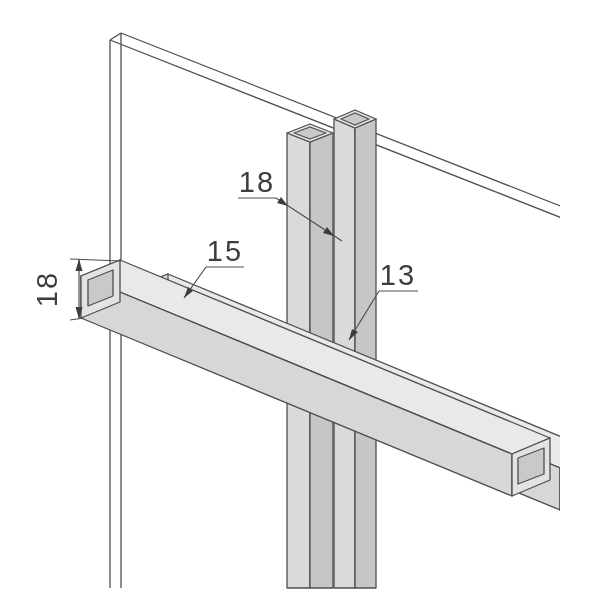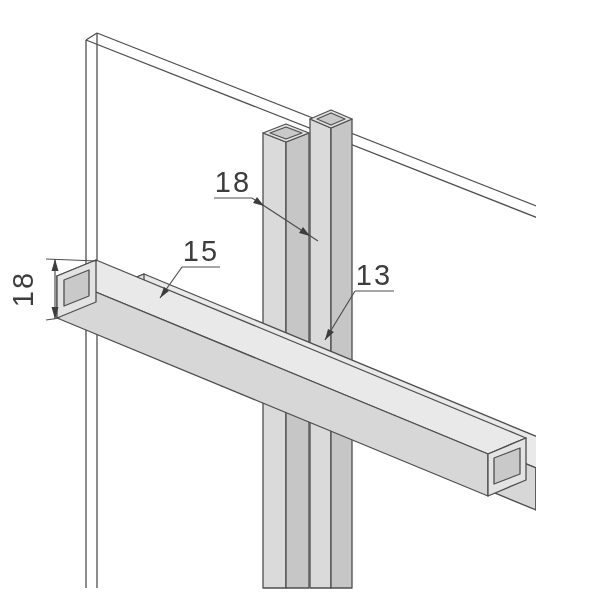--- a/index.html
+++ b/index.html
@@ -7,20 +7,21 @@
     padding: 0;
     background: #ffffff;
     font-family: "Liberation Sans", sans-serif;
   }
   .stage {
     position: relative;
     width: 536px;
     height: 612px;
     background: #ffffff;
     overflow: hidden;
+    padding-left: 24px;
   }
   svg { display: block; width: 612px; height: 612px; }
   .edge { fill: none; stroke-width: 1.3; }
   polygon { stroke-width: 1.3; stroke-linejoin: round; }
   .dim-line { fill: none; stroke-width: 1.2; }
   .arrow { stroke: none; }
   text.dim {
     font-family: "Liberation Sans", sans-serif;
     font-size: 29px;
     letter-spacing: 2px;

